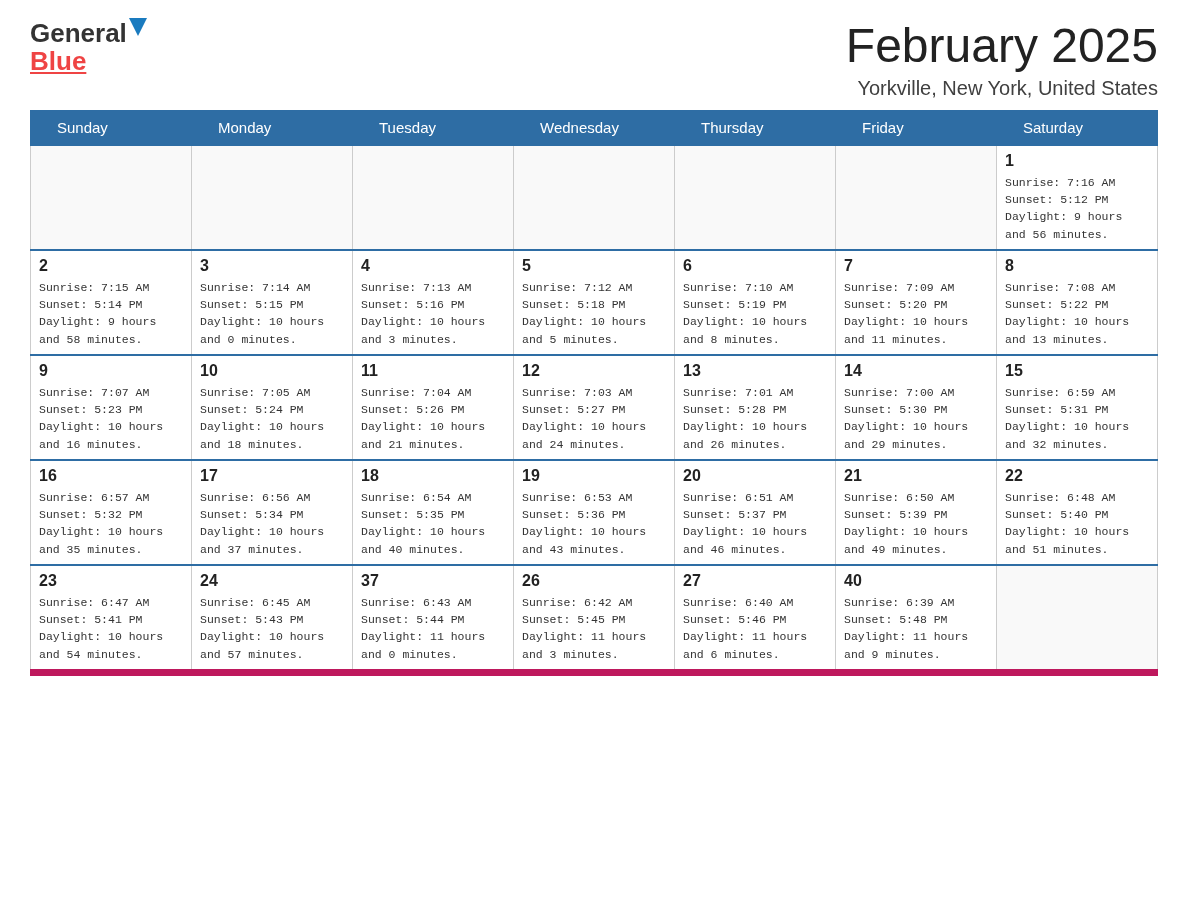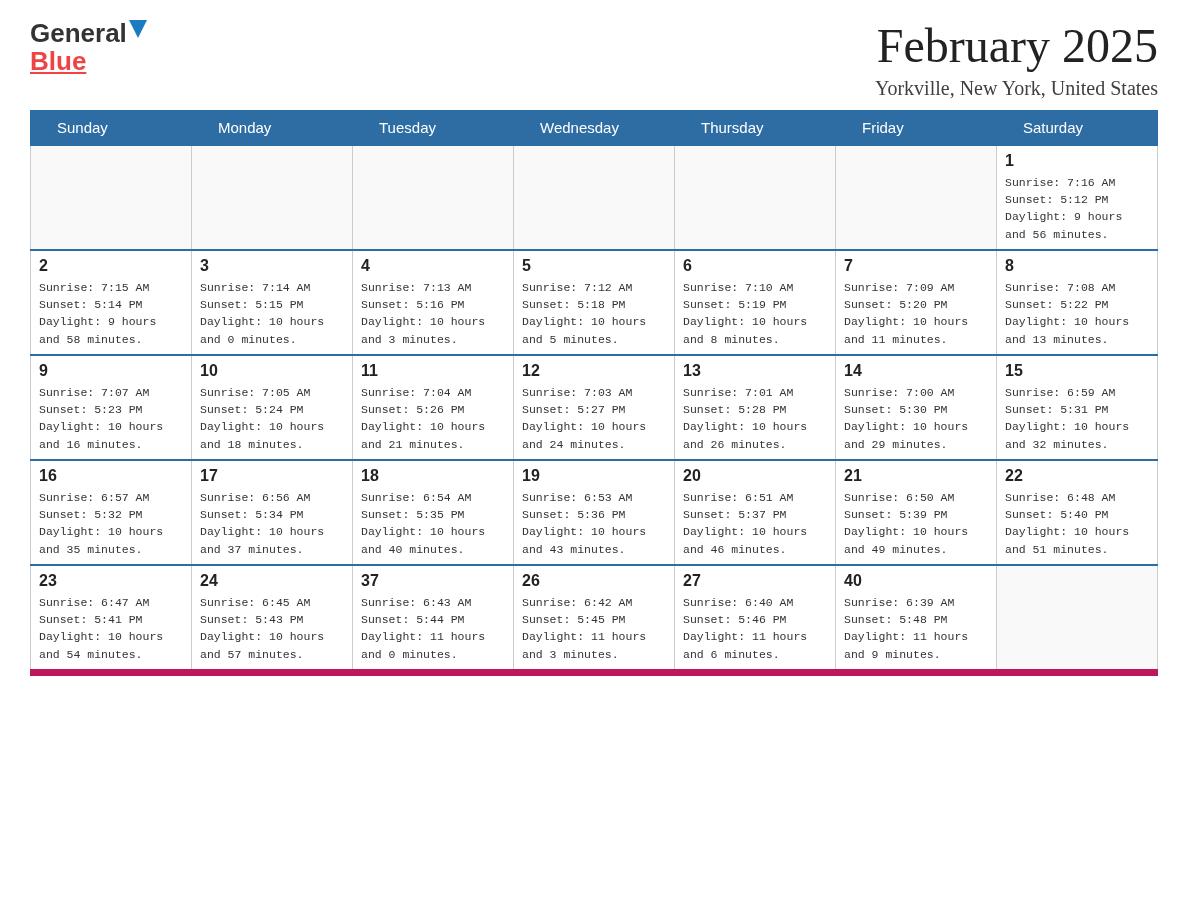--- a/index.html
+++ b/index.html
@@ -28,21 +28,20 @@
       line-height: 1;
     }
     .logo-blue-text {
       font-size: 26px;
       font-weight: bold;
       color: #ef4444;
       text-decoration: underline;
     }
     .title-section {
       text-align: right;
-      font-family: Liberation Serif, serif;
     }
     .month-year {
       font-size: 48px;
       font-weight: normal;
       color: #222;
       line-height: 1.1;
     }
     .location {
       font-size: 20px;
       color: #404040;
@@ -92,21 +91,21 @@
     }
     .last-row td {
       border-bottom: 7px solid #be185d;
     }
   </style>
 </head>
 <body>
 
 <div class="header">
   <div class="logo">
-    <div style="display:flex; align-items:center;">
+    <div style="display:flex; align-items:flex-start;">
       <span class="logo-general">General</span>
       <span style="display:inline-block; margin-left:2px; position:relative; top:-2px;">
         <svg width="18" height="18" viewBox="0 0 18 18">
           <polygon points="0,0 18,0 9,18" fill="#1a7bbf"></polygon>
         </svg>
       </span>
     </div>
     <div>
       <span class="logo-blue-text">Blue</span>
     </div>

